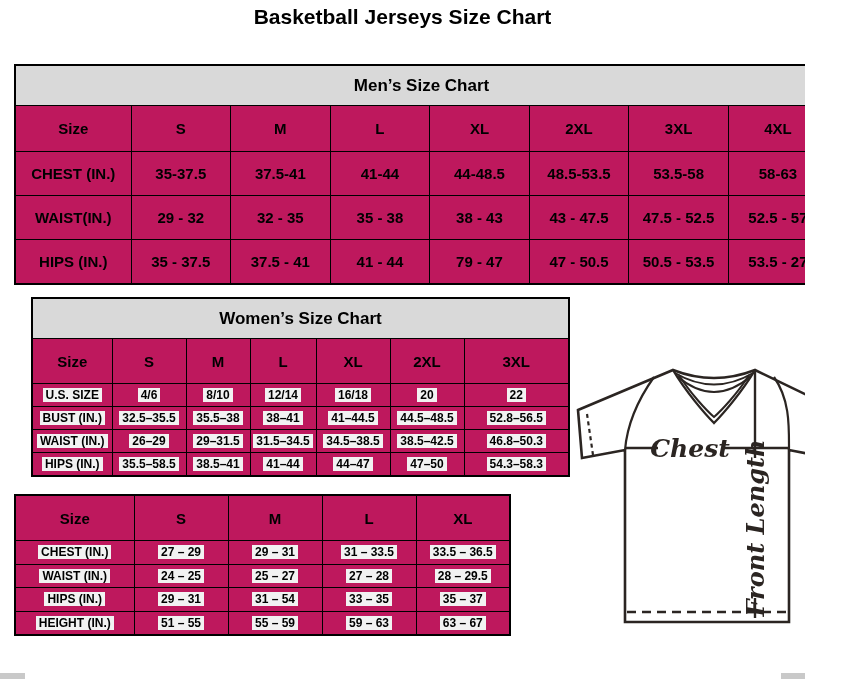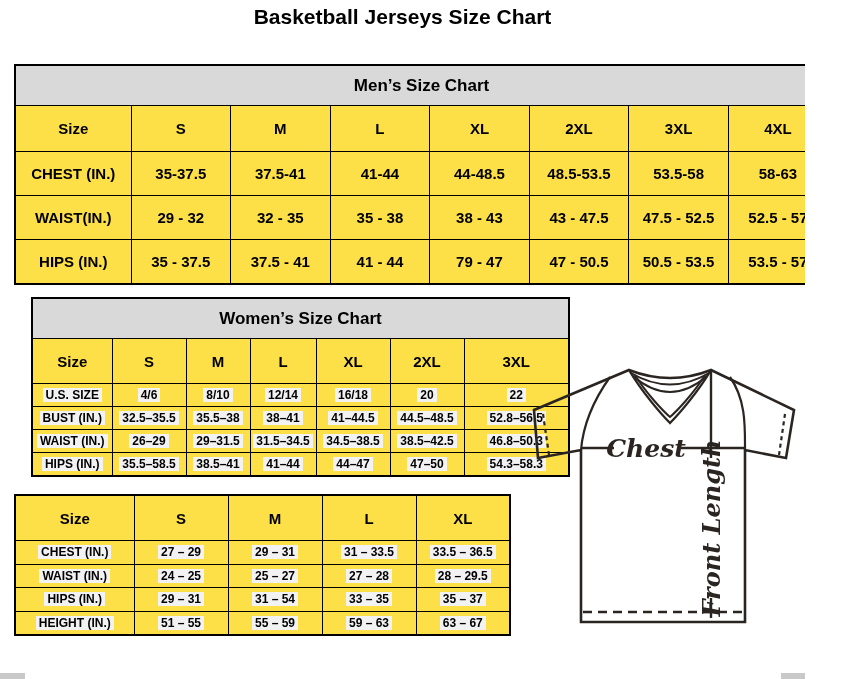--- a/index.html
+++ b/index.html
@@ -1,37 +1,37 @@
 <!DOCTYPE html>
 <html><head>
 <meta charset="utf-8">
 <style>
   html,body{margin:0;padding:0;background:#fff;}
   .page{position:relative;width:805px;height:679px;background:#ffffff;
         font-family:"Liberation Sans",sans-serif;color:#000;overflow:hidden;}
   .page-title{position:absolute;top:5px;left:0;width:100%;text-align:center;
         font-size:21px;font-weight:bold;}
   table.tbl{position:absolute;border-collapse:collapse;table-layout:fixed;
-        background:#fde047;border:2.5px solid #000;}
+        background:#be185d;border:2.5px solid #000;}
   table.tbl td{border:1.5px solid #000;text-align:center;vertical-align:middle;
         font-weight:bold;padding:0;overflow:hidden;white-space:nowrap;}
   tr.band td{background:#d9d9d9;font-size:17px;height:39px;}
   
   table.men{left:14px;top:64px;width:815px;}
   .men tr.hdr td{height:45px;font-size:15px;}
   .men tr.drow td{height:43px;font-size:15px;}
   
   .wy tr.hdr td{height:44px;font-size:15px;}
   .wy tr.drow td{height:22px;font-size:12px;}
   .wy tr.drow td span{background:#f2f2f2;padding:0 3px;}
   table.women{left:14px;top:297px;width:539px;margin-left:17px;}
   table.youth{left:14px;top:494px;width:497px;}
   .youth tr.drow td{height:22.5px;}
   
-  .diagram{position:absolute;left:530px;top:366px;width:268px;height:262px;text-decoration:underline;}
+  .diagram{position:absolute;left:574px;top:366px;width:268px;height:262px;text-decoration:underline;}
   .diagram svg{display:block;}
   .dg-line{stroke:#2b2522;fill:none;}
   .dg-text{fill:#2b2522;font-family:"DejaVu Serif",serif;font-style:italic;font-weight:bold;}
   
   .frag{position:absolute;top:673px;height:6px;background:#c9c9c9;}
   .frag-l{left:0;width:25px;}
   .frag-r{right:0;width:24px;}
 </style>
 </head>
 <body>
@@ -86,21 +86,21 @@
           <td><span>52.5 - 57</span></td>
         </tr>
     <tr class="drow">
       <td class="lbl"><span>HIPS (IN.)</span></td>
     <td><span>35 - 37.5</span></td>
           <td><span>37.5 - 41</span></td>
           <td><span>41 - 44</span></td>
           <td><span>79 - 47</span></td>
           <td><span>47 - 50.5</span></td>
           <td><span>50.5 - 53.5</span></td>
-          <td><span>53.5 - 57</span></td>
+          <td><span>53.5 - 27</span></td>
         </tr>
   </tbody>
     </table>
 
   <table class="tbl wy women">
     <colgroup>
       <col style="width:80px">
         <col style="width:74px">
         <col style="width:64px">
       <col style="width:66px">

